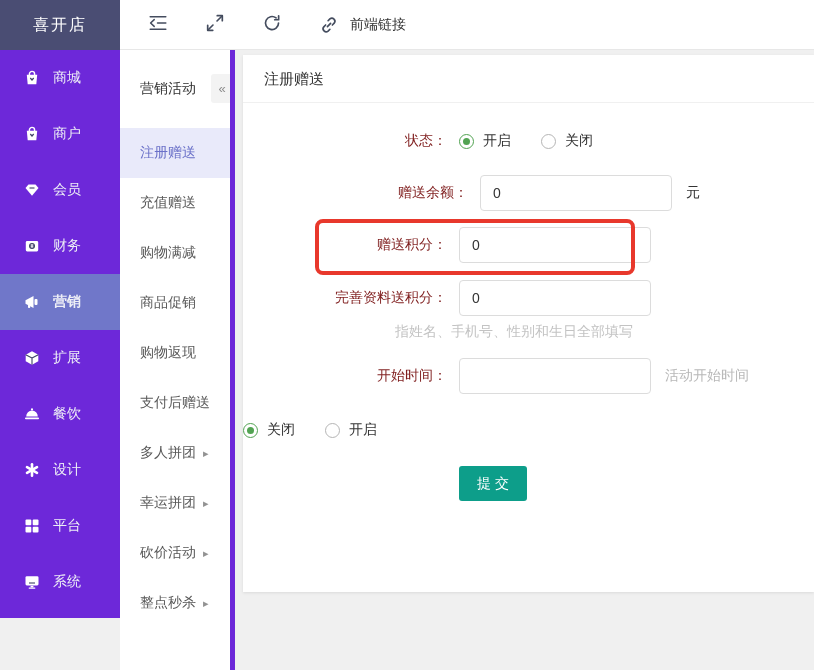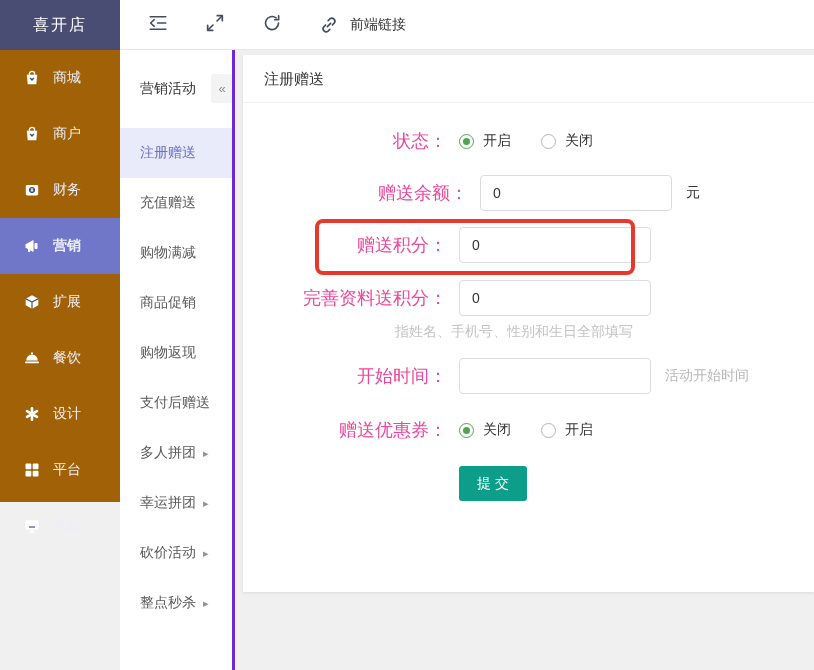--- a/index.html
+++ b/index.html
@@ -1,53 +1,53 @@
 <!DOCTYPE html>
 <html><head>
 <meta charset="utf-8">
 <style>
   * { margin:0; padding:0; box-sizing:border-box; }
   html,body { width:814px; height:670px; }
   body { font-family:"Liberation Sans","DejaVu Sans",sans-serif; background:#f0f0f0; overflow:hidden; }
   .app { position:relative; width:814px; height:670px; overflow:hidden; }
 
   
-  .sidebar { position:absolute; left:0; top:0; width:120px; height:502px; background:#a16207; z-index:3; }
+  .sidebar { position:absolute; left:0; top:0; width:120px; height:618px; background:#6d28d9; z-index:3; }
   .logo { height:50px; background:#4a4d73; color:#ffffff; font-size:16px; display:flex; align-items:center; justify-content:center; letter-spacing:2px; }
   .side-item { height:56px; display:flex; align-items:center; padding-left:24px; gap:13px; color:#edeef6; font-size:14px; cursor:pointer; }
   .side-item.active { background:#7077c9;font-weight:bold; }
   .side-item .icn { width:16px; height:16px; display:inline-flex; flex-shrink:0; }
   .side-item svg { width:16px; height:16px; }
 
   
   .topbar { position:absolute; left:120px; top:0; width:694px; height:50px; background:#ffffff; border-bottom:1px solid #e7e7e7; display:flex; align-items:center; z-index:2; }
   .tb-btn { display:flex; align-items:center; justify-content:center; width:20px; height:20px; cursor:pointer; }
   .tb-btn svg { width:18px; height:18px; }
   .tb-collapse { margin-left:28px; }
   .tb-fullscreen { margin-left:37px; }
   .tb-refresh { margin-left:37px; }
   .tb-link-group { margin-left:37px; display:flex; align-items:center; gap:11px; cursor:pointer; }
   .tb-link-label { font-size:14px; color:#333; }
 
   
-  .submenu { position:absolute; left:120px; top:50px; width:115px; height:620px; background:#ffffff; border-right:3px solid #6d28d9; overflow:hidden; z-index:2; }
+  .submenu { position:absolute; left:120px; top:50px; width:115px; height:620px; background:#ffffff; border-right:5px solid #6d28d9; overflow:hidden; z-index:2; }
   .submenu-head { height:78px; position:relative; }
   .submenu-title { position:absolute; left:20px; top:30px; font-size:14px; color:#333; }
   .collapse-btn { position:absolute; left:91px; top:24px; width:22px; height:29px; background:#f3f3f3; border-radius:3px; color:#8d8d8d; font-size:13px; display:flex; align-items:center; justify-content:center; cursor:pointer; }
   .sub-item { height:50px; display:flex; align-items:center; padding-left:20px; font-size:14px; color:#595959; cursor:pointer; }
   .sub-item.active { background:#e9eafa; color:#6a70c8; }
   .sub-arrow { margin-left:7px; font-size:11px; color:#929292; }
 
   
   .main-bg { position:absolute; left:235px; top:50px; width:579px; height:620px; background:#f0f0f0; }
   .panel { position:absolute; left:243px; top:55px; width:571px; height:537px; background:#ffffff; box-shadow:0 1px 3px rgba(0,0,0,0.09); }
   .panel-header { height:48px; line-height:48px; padding-left:21px; font-size:15px; color:#333; border-bottom:1px solid #f0f0f0; }
 
   .form-row { display:flex; align-items:center; }
-  .form-label { width:216px; padding-right:12px; text-align:right; font-size:18px; color:#ec4899; flex-shrink:0; }
+  .form-label { width:216px; padding-right:12px; text-align:right; font-size:14px; color:#7f1d1d; flex-shrink:0; }
   .text-input { width:192px; height:36px; border:1px solid #dcdcdc; border-radius:4px; padding:0 12px; font-size:14px; color:#333; outline:none; background:#fff; }
   .suffix { margin-left:14px; font-size:14px; color:#333; }
   .inline-hint { margin-left:14px; font-size:14px; color:#b8b8b8; }
   .row-status { margin-top:26px; height:24px; }
   .row-balance { margin-top:22px;padding-left:21px; }
   .row-points { margin-top:16px; }
   .row-profile { margin-top:17px; }
   .hint-row { margin-top:6px; height:18px; line-height:18px; margin-left:152px; font-size:14px; color:#c3c3c3; }
   .row-start { margin-top:18px; }
   .row-end { margin-top:16px; }
@@ -90,20 +90,29 @@
       <span class="icn">
         <svg viewBox="0 0 16 16">
             <path d="M2.8 4.8h10.4l-.9 9.4H3.7z" fill="#fff"></path>
             <path d="M5.4 5V4a2.6 2.6 0 0 1 5.2 0v1" fill="none" stroke="#fff" stroke-width="1.4"></path>
             <path d="M6.3 8l1.7 2 1.7-2" fill="none" stroke="#3e4166" stroke-width="1.2"></path>
           </svg>
       </span>
       <span>商户</span>
     </div>
 
+    <div class="side-item">
+      <span class="icn">
+        <svg viewBox="0 0 16 16">
+            <polygon points="1.5,6 4.5,2.5 11.5,2.5 14.5,6 8,13.8" fill="#fff"></polygon>
+            <path d="M5.5 6h5" stroke="#3e4166" stroke-width="1.1"></path>
+          </svg>
+      </span>
+      <span>会员</span>
+    </div>
 
     <div class="side-item">
       <span class="icn">
         <svg viewBox="0 0 16 16">
             <rect x="1.8" y="3" width="12.4" height="10.4" rx="1.4" fill="#fff"></rect>
             <circle cx="8" cy="8" r="3" fill="#3e4166"></circle>
             <path d="M8 6.2v3.6M6.6 7h2.8M6.6 8.8h2.8" stroke="#fff" stroke-width="0.9"></path>
           </svg>
       </span>
       <span>财务</span>
@@ -298,21 +307,20 @@
     <div class="hint-row">指姓名、手机号、性别和生日全部填写</div>
 
     <div class="form-row row-start">
       <span class="form-label">开始时间：</span>
       <input class="text-input" type="text" value="" style="">
       <span class="inline-hint">活动开始时间</span>
     </div>
 
 
     <div class="form-row row-coupon">
-      <span class="form-label">赠送优惠券：</span>
       <div class="radio-group">
         <span class="radio-option">
           <span class="radio checked"></span>
           <span>关闭</span>
         </span>
         <span class="radio-option">
           <span class="radio"></span>
           <span>开启</span>
         </span>
       </div>

